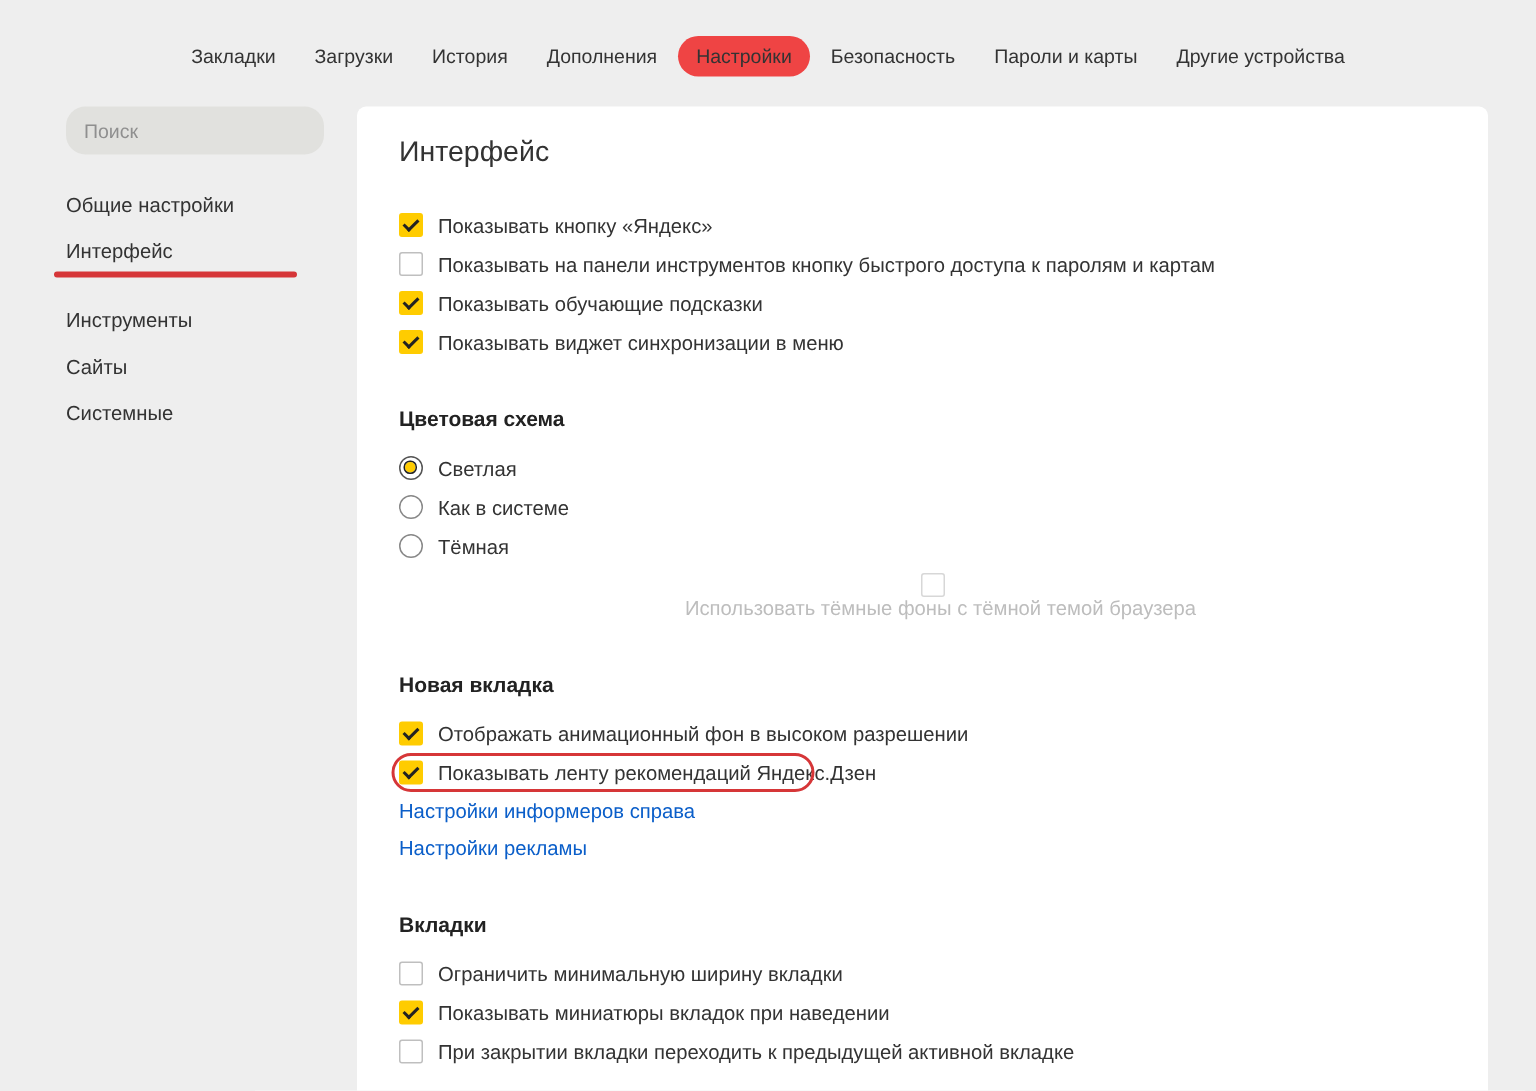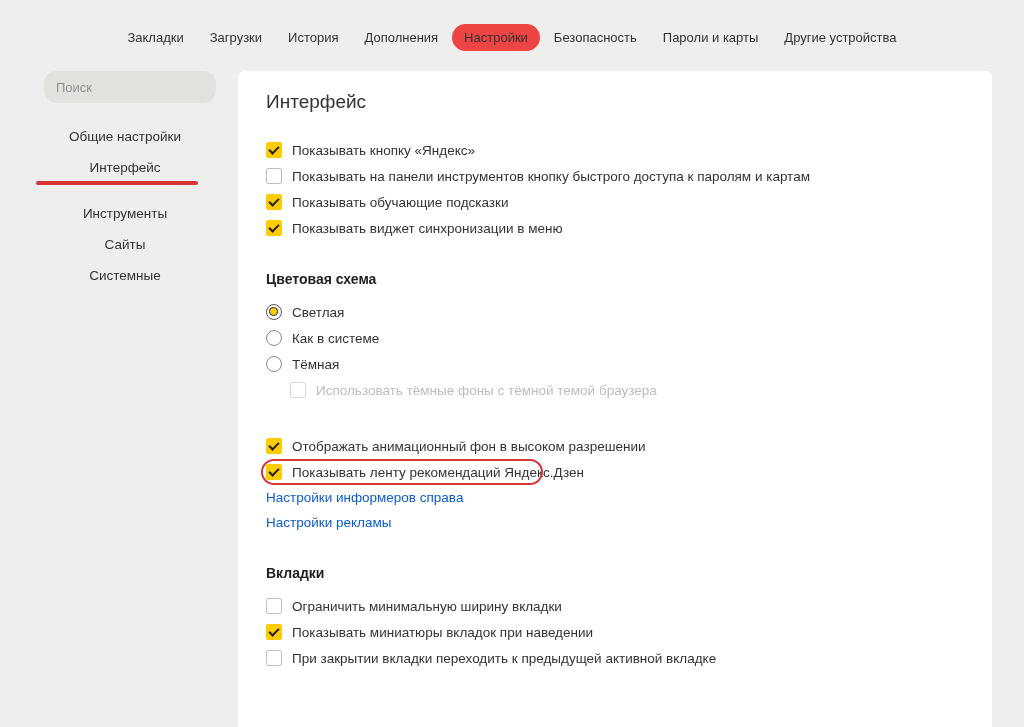--- a/index.html
+++ b/index.html
@@ -41,21 +41,20 @@
 }
 .search-box::placeholder { color: #8f8f8f; }
 
 .side-list { margin-top: 18px; }
 .side-item {
   padding: 8px 10px 8px 0;
   font-size: 13.5px;
   color: #333;
   cursor: pointer;
   border-radius: 14px;
-  text-align: center;
 }
 .side-item.highlighted span {
   display: inline-block;
   width: 100%;
   position: relative;
 }
 .side-item.highlighted {
   position: relative;
 }
 .highlight-ring {
@@ -85,21 +84,21 @@
   color: #222;
   margin-bottom: 12px;
 }
 
 .row {
   display: flex;
   align-items: center;
   padding: 5px 0;
   position: relative;
 }
-.row.indent { padding-left: 24px; }
+.row.indent { padding-left: 24px; flex-direction: column; }
 .row label { cursor: pointer; font-size: 13.5px; }
 .row.disabled label { color: #bdbdbd; cursor: default; }
 .row.disabled .cb { border-color: #d7d7d7; background: #fff; }
 
 .control { width: 16px; height: 16px; margin-right: 10px; flex-shrink: 0; display: inline-flex; align-items: center; justify-content: center; }
 
 .cb {
   width: 16px; height: 16px;
   border: 1.5px solid #bfbfbf;
   background: #fff;
@@ -241,20 +240,21 @@
       </div>
       <div class="row indent disabled">
         <span class="control">
             <span class="cb"></span>
           </span>
         <label>Использовать тёмные фоны с тёмной темой браузера</label>
       </div>
     </section>
 
     <section class="section">
+      <h2>Новая вкладка</h2>
       <div class="row">
         <span class="control">
             <span class="cb checked"></span>
           </span>
         <label>Отображать анимационный фон в высоком разрешении</label>
       </div>
       <div class="row">
         <span class="control">
             <span class="cb checked"></span>
           </span>

